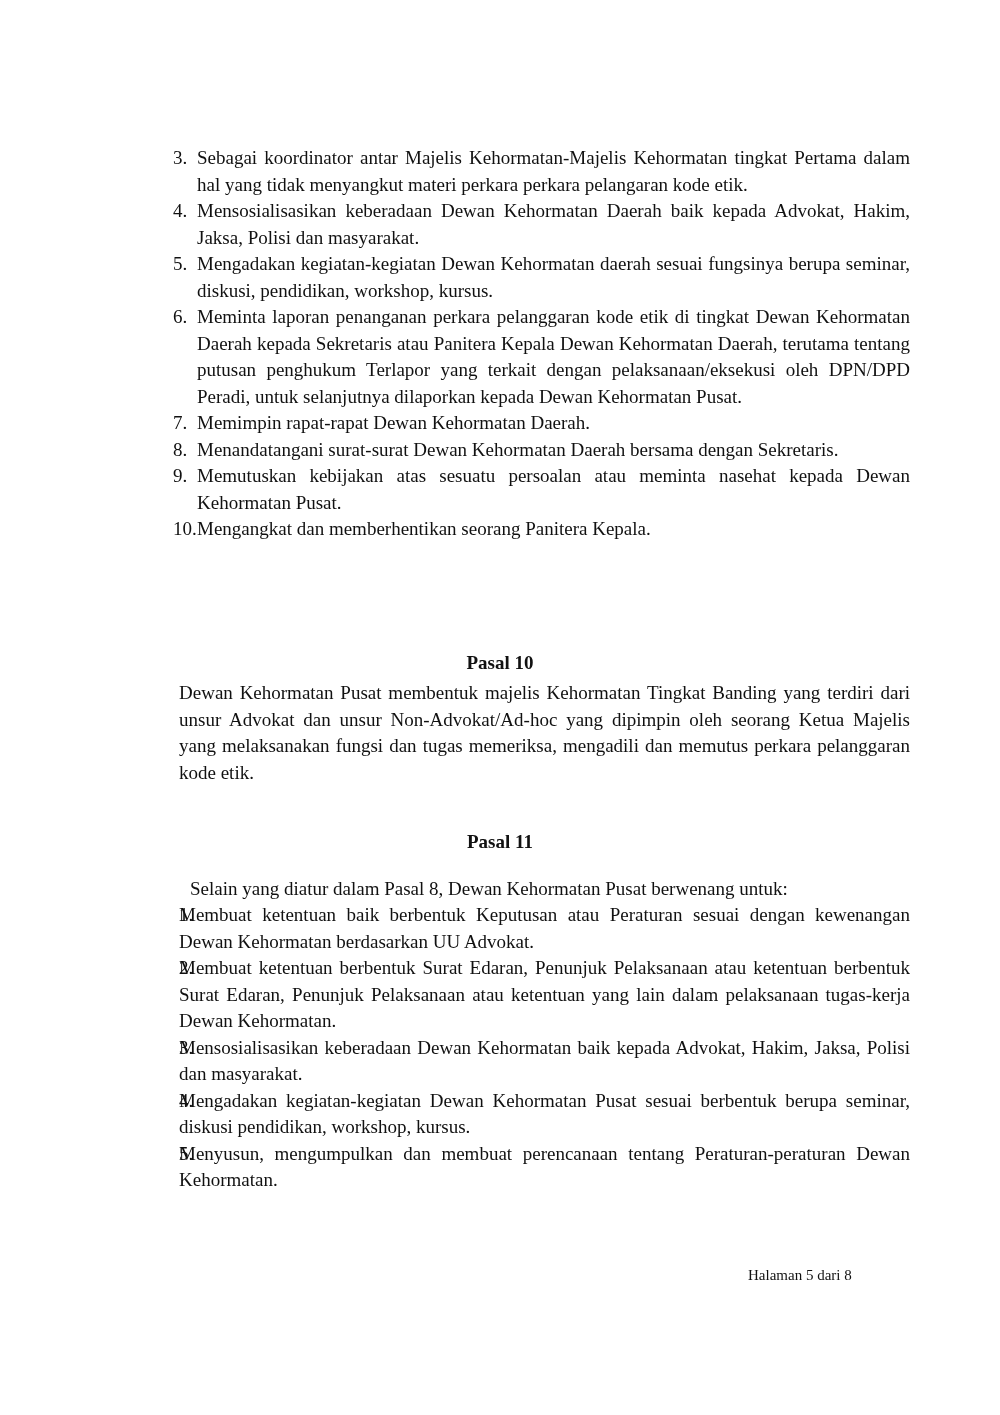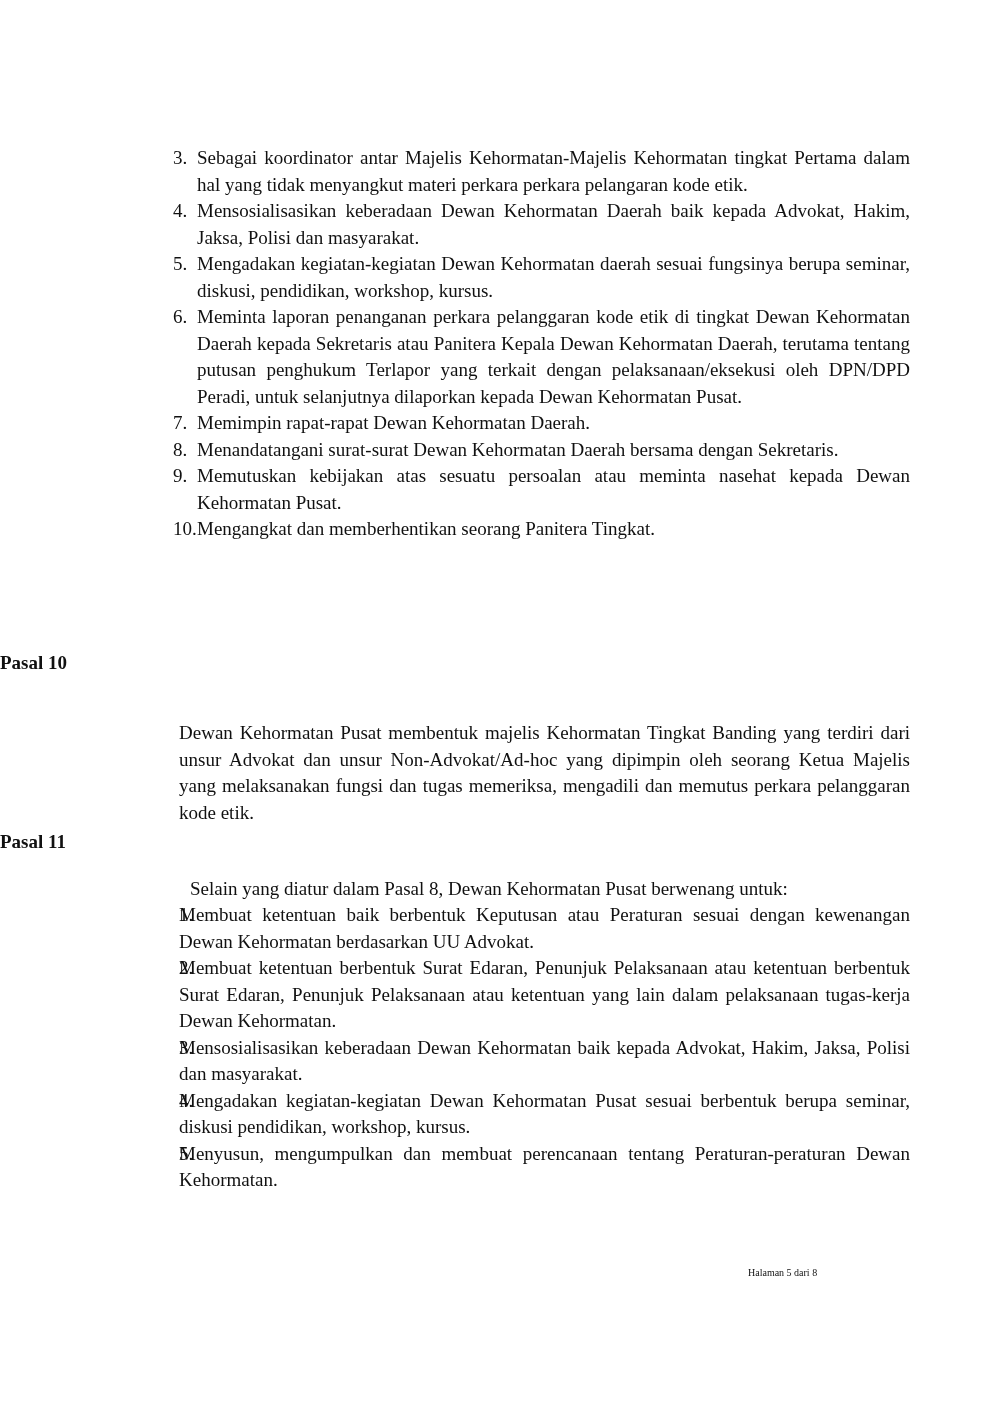--- a/index.html
+++ b/index.html
@@ -5,27 +5,27 @@
   html, body { margin: 0; padding: 0; background: #ffffff; }
   body { width: 1000px; height: 1415px; position: relative; overflow: hidden;
          font-family: "Liberation Serif", "DejaVu Serif", serif; color: #111; }
   .page { position: absolute; left: 0; top: 0; width: 1000px; height: 1415px; }
   .block { position: absolute; }
   .item { position: relative; font-size: 19px; line-height: 26.5px; text-align: justify; }
   .num { position: absolute; left: 0; top: 0; }
   .txt { display: block; }
   .list1 { left: 173px; width: 737px; top: 145px; }
   .list1 .txt { margin-left: 24px; }
-  .heading { position: absolute; width: 100%; left: 0; text-align: left;
+  .heading { position: absolute; width: 100%; left: 0; text-align: center;
              font-weight: bold; font-size: 19px; }
-  .para { left: 179px; width: 731px; top: 720px; font-size: 19px; line-height: 26.5px; text-align: justify; }
+  .para { left: 179px; width: 731px; top: 680px; font-size: 19px; line-height: 26.5px; text-align: justify; }
   .intro { left: 190px; top: 876px; width: 731px; font-size: 19px; line-height: 26.5px; }
   .list2 { left: 179px; width: 731px; top: 902px; }
   .list2 .txt { }
-  .footer { position: absolute; left: 748px; top: 1267px; font-size: 10px; }
+  .footer { position: absolute; left: 748px; top: 1267px; font-size: 15px; }
 </style>
 </head>
 <body>
 
 <div class="page">
 
   <div class="block list1">
     <div class="item">
         <span class="num">3.</span>
         <span class="txt">Sebagai koordinator antar Majelis Kehormatan-Majelis Kehormatan tingkat Pertama dalam hal yang tidak menyangkut materi perkara perkara pelangaran kode etik.</span>
@@ -49,21 +49,21 @@
     <div class="item">
         <span class="num">8.</span>
         <span class="txt">Menandatangani surat-surat Dewan Kehormatan Daerah bersama dengan Sekretaris.</span>
       </div>
     <div class="item">
         <span class="num">9.</span>
         <span class="txt">Memutuskan kebijakan atas sesuatu persoalan atau meminta nasehat kepada Dewan Kehormatan Pusat.</span>
       </div>
     <div class="item">
         <span class="num">10.</span>
-        <span class="txt">Mengangkat dan memberhentikan seorang Panitera Tingkat.</span>
+        <span class="txt">Mengangkat dan memberhentikan seorang Panitera Kepala.</span>
       </div>
   </div>
 
   <div class="heading" style="top:652px;">Pasal 10</div>
 
   <div class="block para">Dewan Kehormatan Pusat membentuk majelis Kehormatan Tingkat Banding yang terdiri dari unsur Advokat dan unsur Non-Advokat/Ad-hoc yang dipimpin oleh seorang Ketua Majelis yang melaksanakan fungsi dan tugas memeriksa, mengadili dan memutus perkara pelanggaran kode etik.</div>
 
   <div class="heading" style="top:831px;">Pasal 11</div>
 
   <div class="block intro">Selain yang diatur dalam Pasal 8, Dewan Kehormatan Pusat berwenang untuk:</div>

